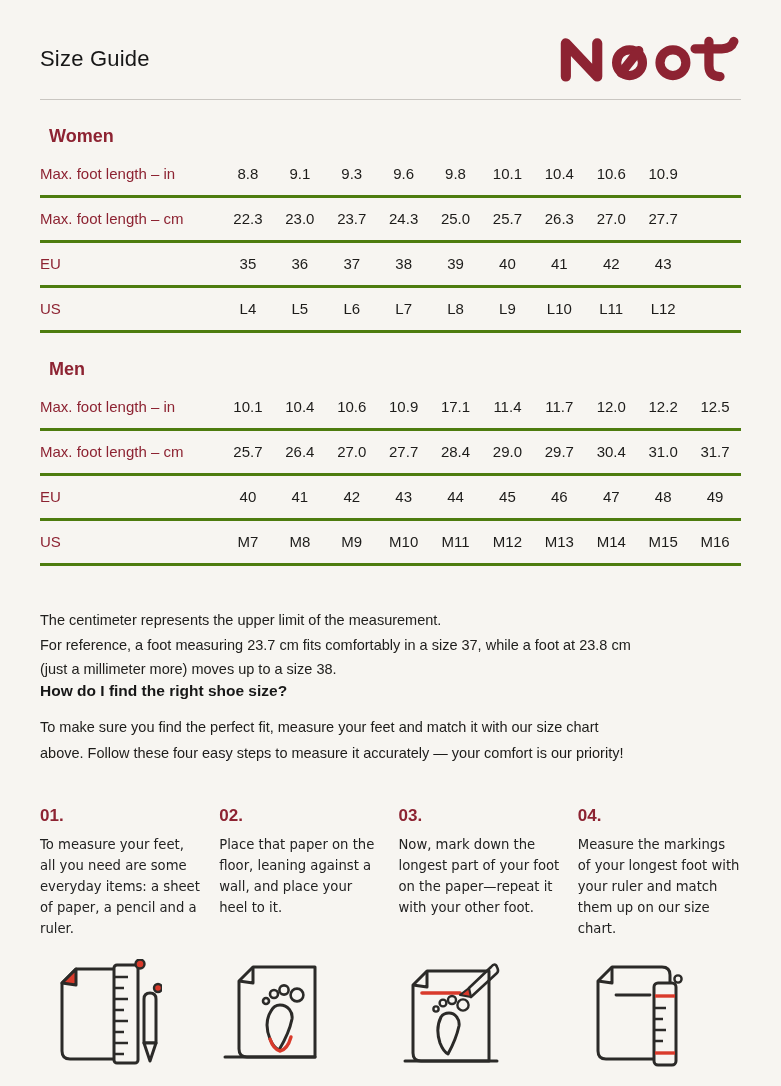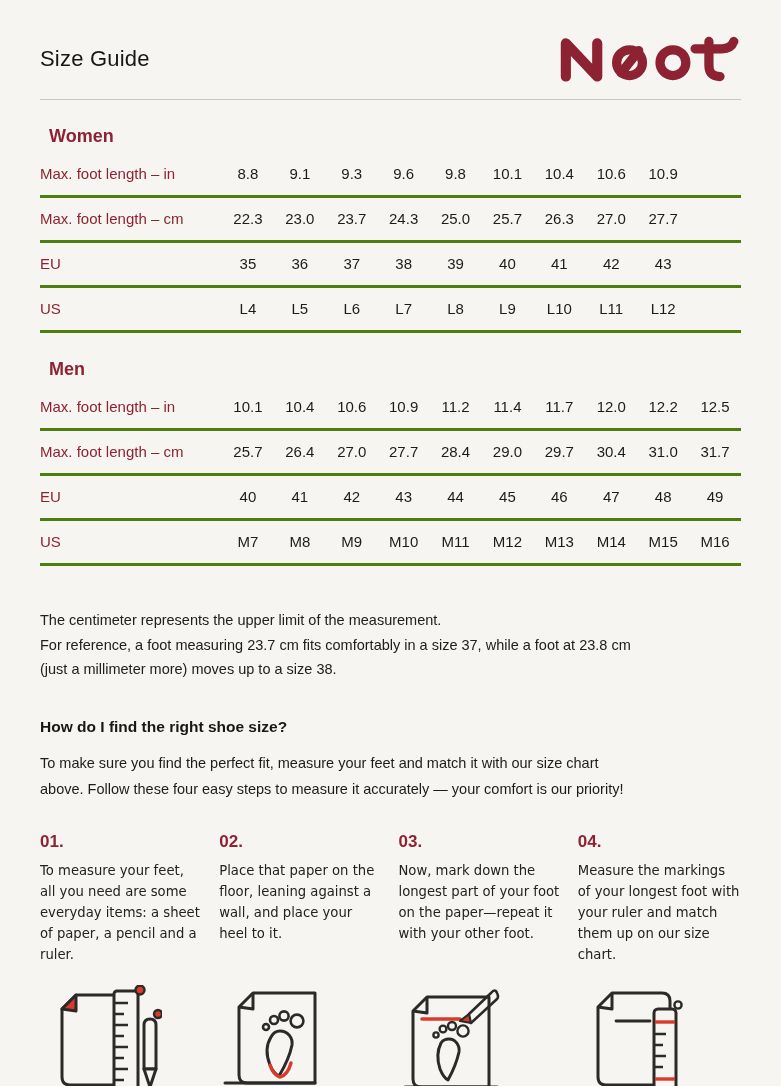--- a/index.html
+++ b/index.html
@@ -27,26 +27,26 @@
     padding:12px 0 13px 0;
     border-bottom:3px solid #4d7c0f;
   }
   .rlabel { font-size:15px; font-weight:500; color:#8d2332; }
   .rval { font-size:15px; text-align:center; color:#1d1c1a; }
 
   
   .notes { margin-top:42px; font-size:14.5px; line-height:24.5px; color:#21201e; }
 
   
-  .howto-heading { margin-top:36px; font-size:15.5px; font-weight:700; color:#171717; }
+  .howto-heading { font-size:15.5px; font-weight:700; color:#171717; }
   .howto-intro { margin-top:14px; font-size:14.5px; line-height:26px; }
   .howto-intro b { font-weight:400; }
 
   
-  .steps { margin-top:30px; display:grid; grid-template-columns:repeat(4,1fr); column-gap:16px; }
+  .steps { margin-top:40px; display:grid; grid-template-columns:repeat(4,1fr); column-gap:16px; }
   .step-number { color:#8d2332; font-size:17px; font-weight:700; margin-bottom:8px; }
   .step-text { font-family:"DejaVu Sans", sans-serif; font-size:13.2px; line-height:21px; color:#222; }
 
   
   .icons { margin-top:20px; display:grid; grid-template-columns:repeat(4,1fr); column-gap:16px; }
   .icons svg { display:block; }
 </style>
 </head>
 <body>
 
@@ -127,21 +127,21 @@
 
   <section class="size-section" style="margin-top:4px;">
     <h2>Men</h2>
 
     <div class="srow">
       <div class="rlabel">Max. foot length – in</div>
       <div class="rval">10.1</div>
       <div class="rval">10.4</div>
       <div class="rval">10.6</div>
       <div class="rval">10.9</div>
-      <div class="rval">11.2</div>
+      <div class="rval">17.1</div>
       <div class="rval">11.4</div>
       <div class="rval">11.7</div>
       <div class="rval">12.0</div>
       <div class="rval">12.2</div>
       <div class="rval">12.5</div>
     </div>
     <div class="srow">
       <div class="rlabel">Max. foot length – cm</div>
       <div class="rval">25.7</div>
       <div class="rval">26.4</div>

